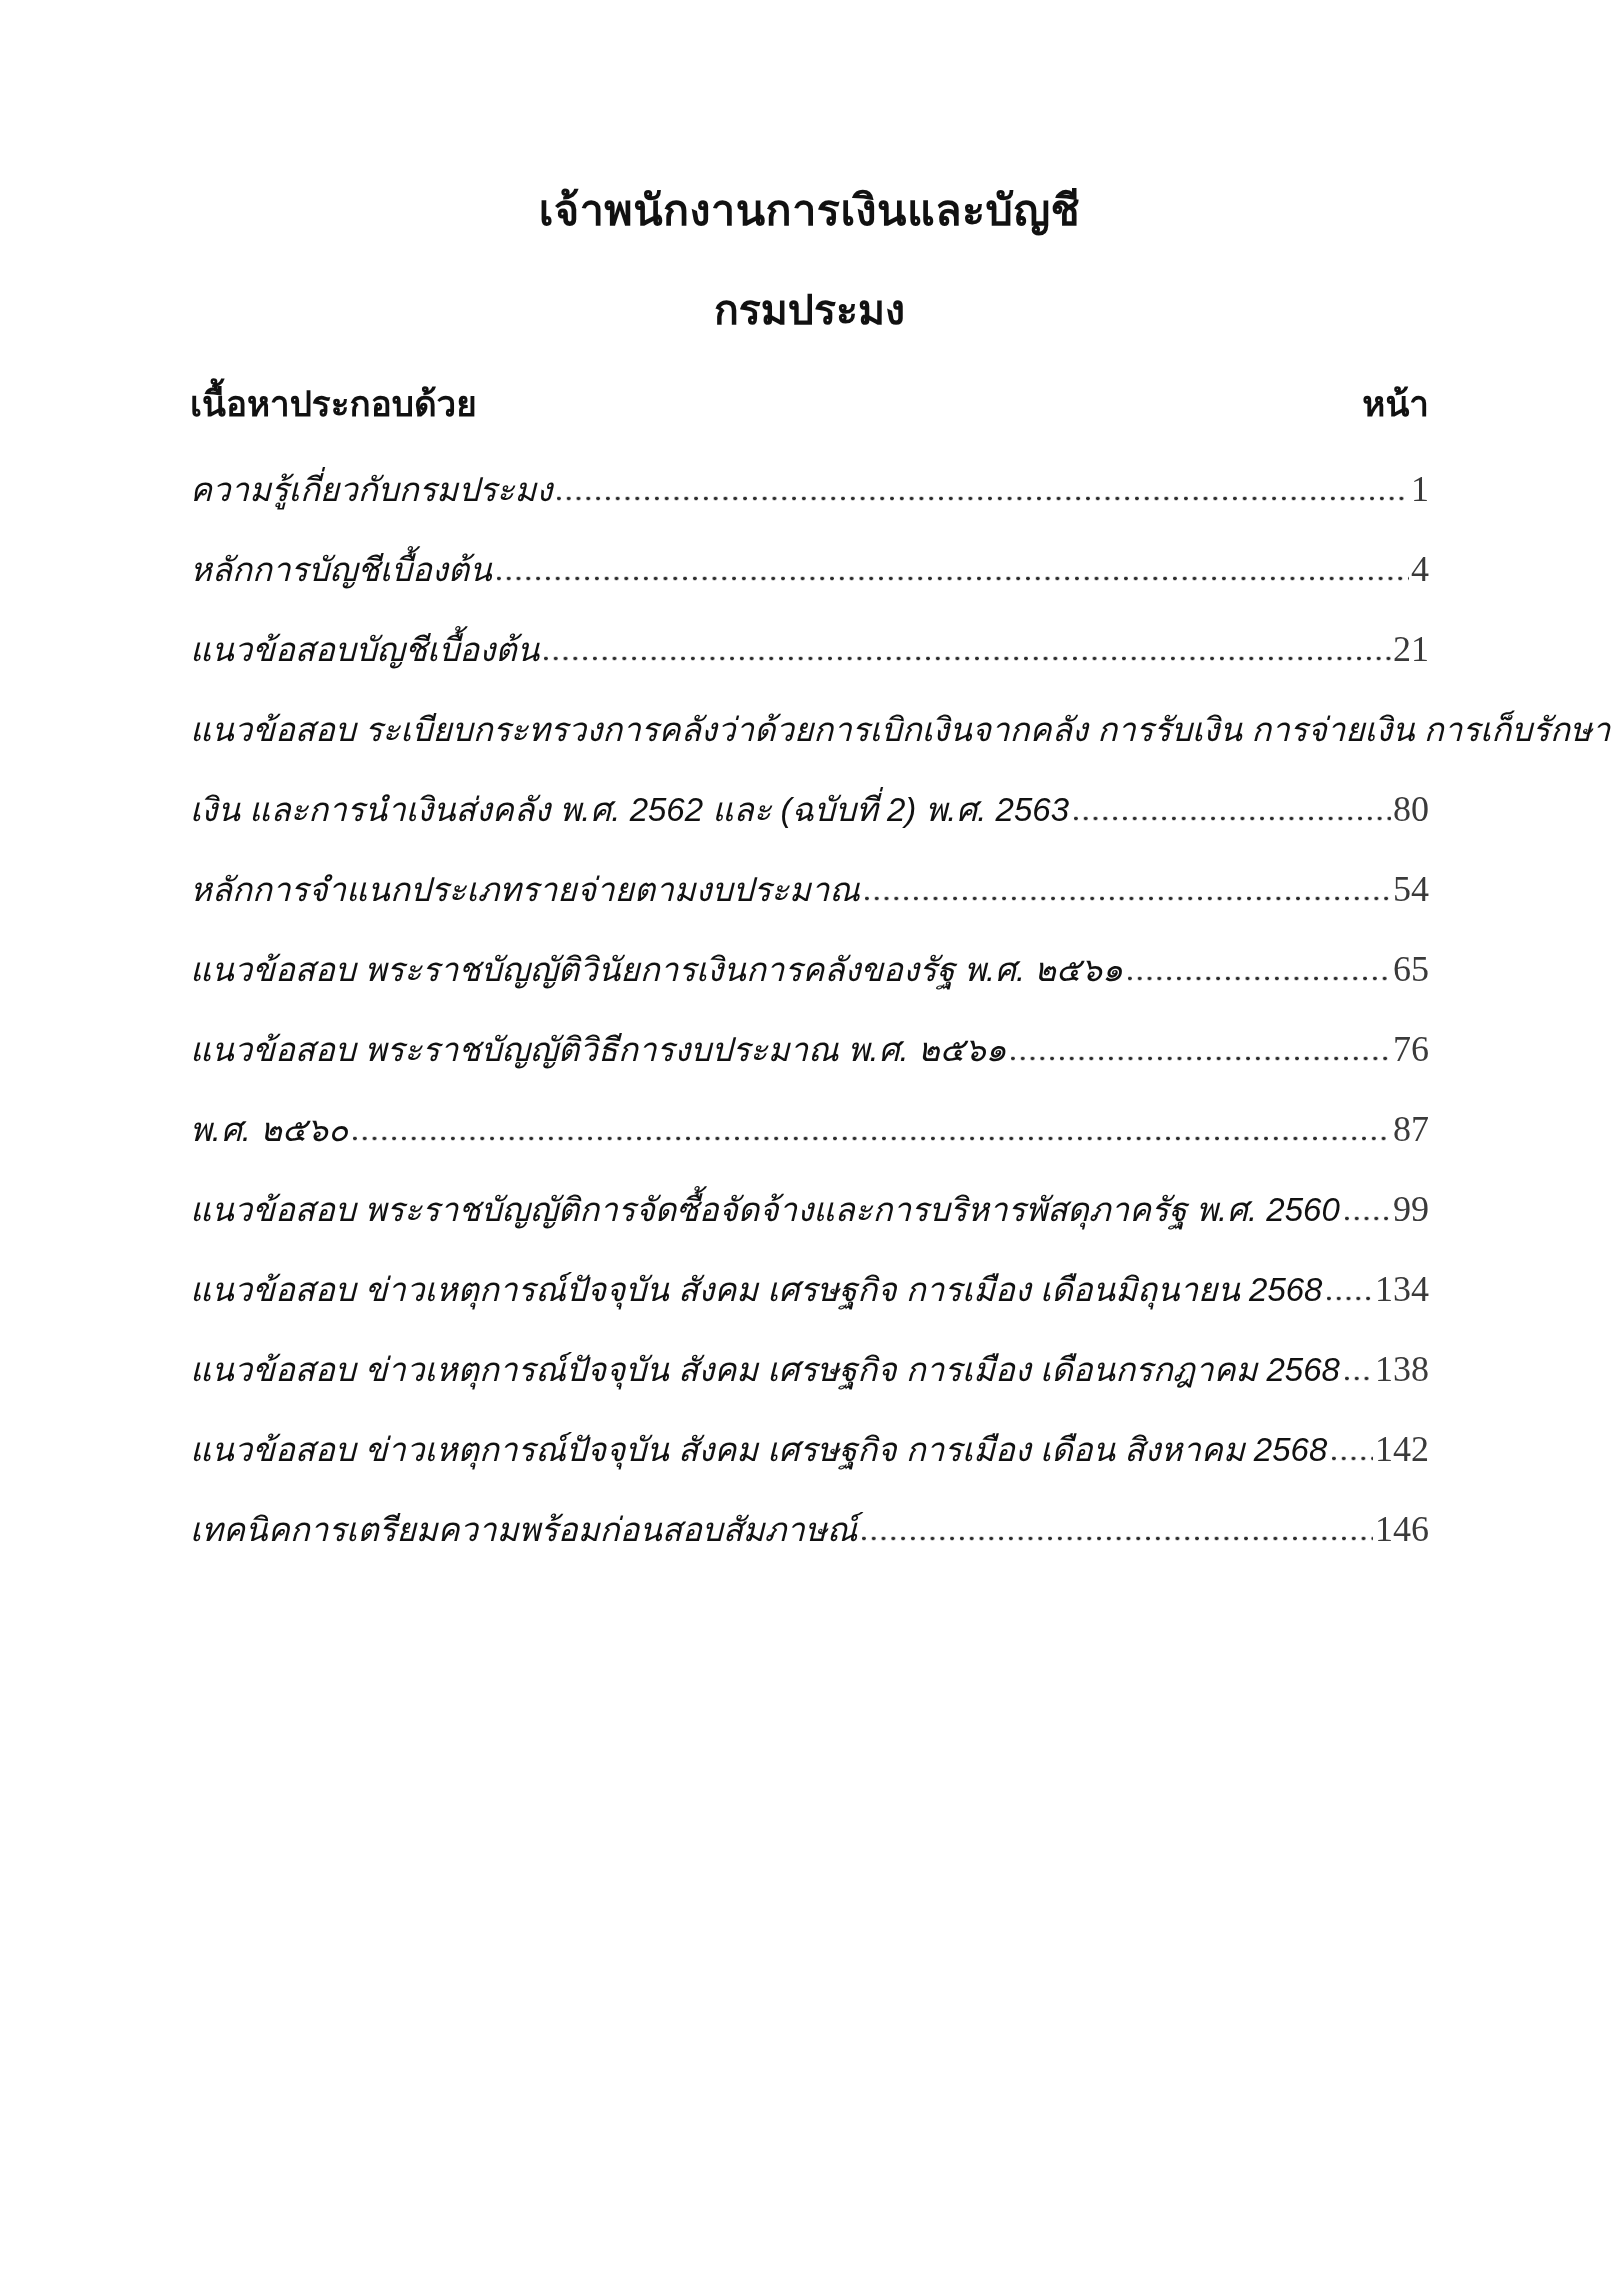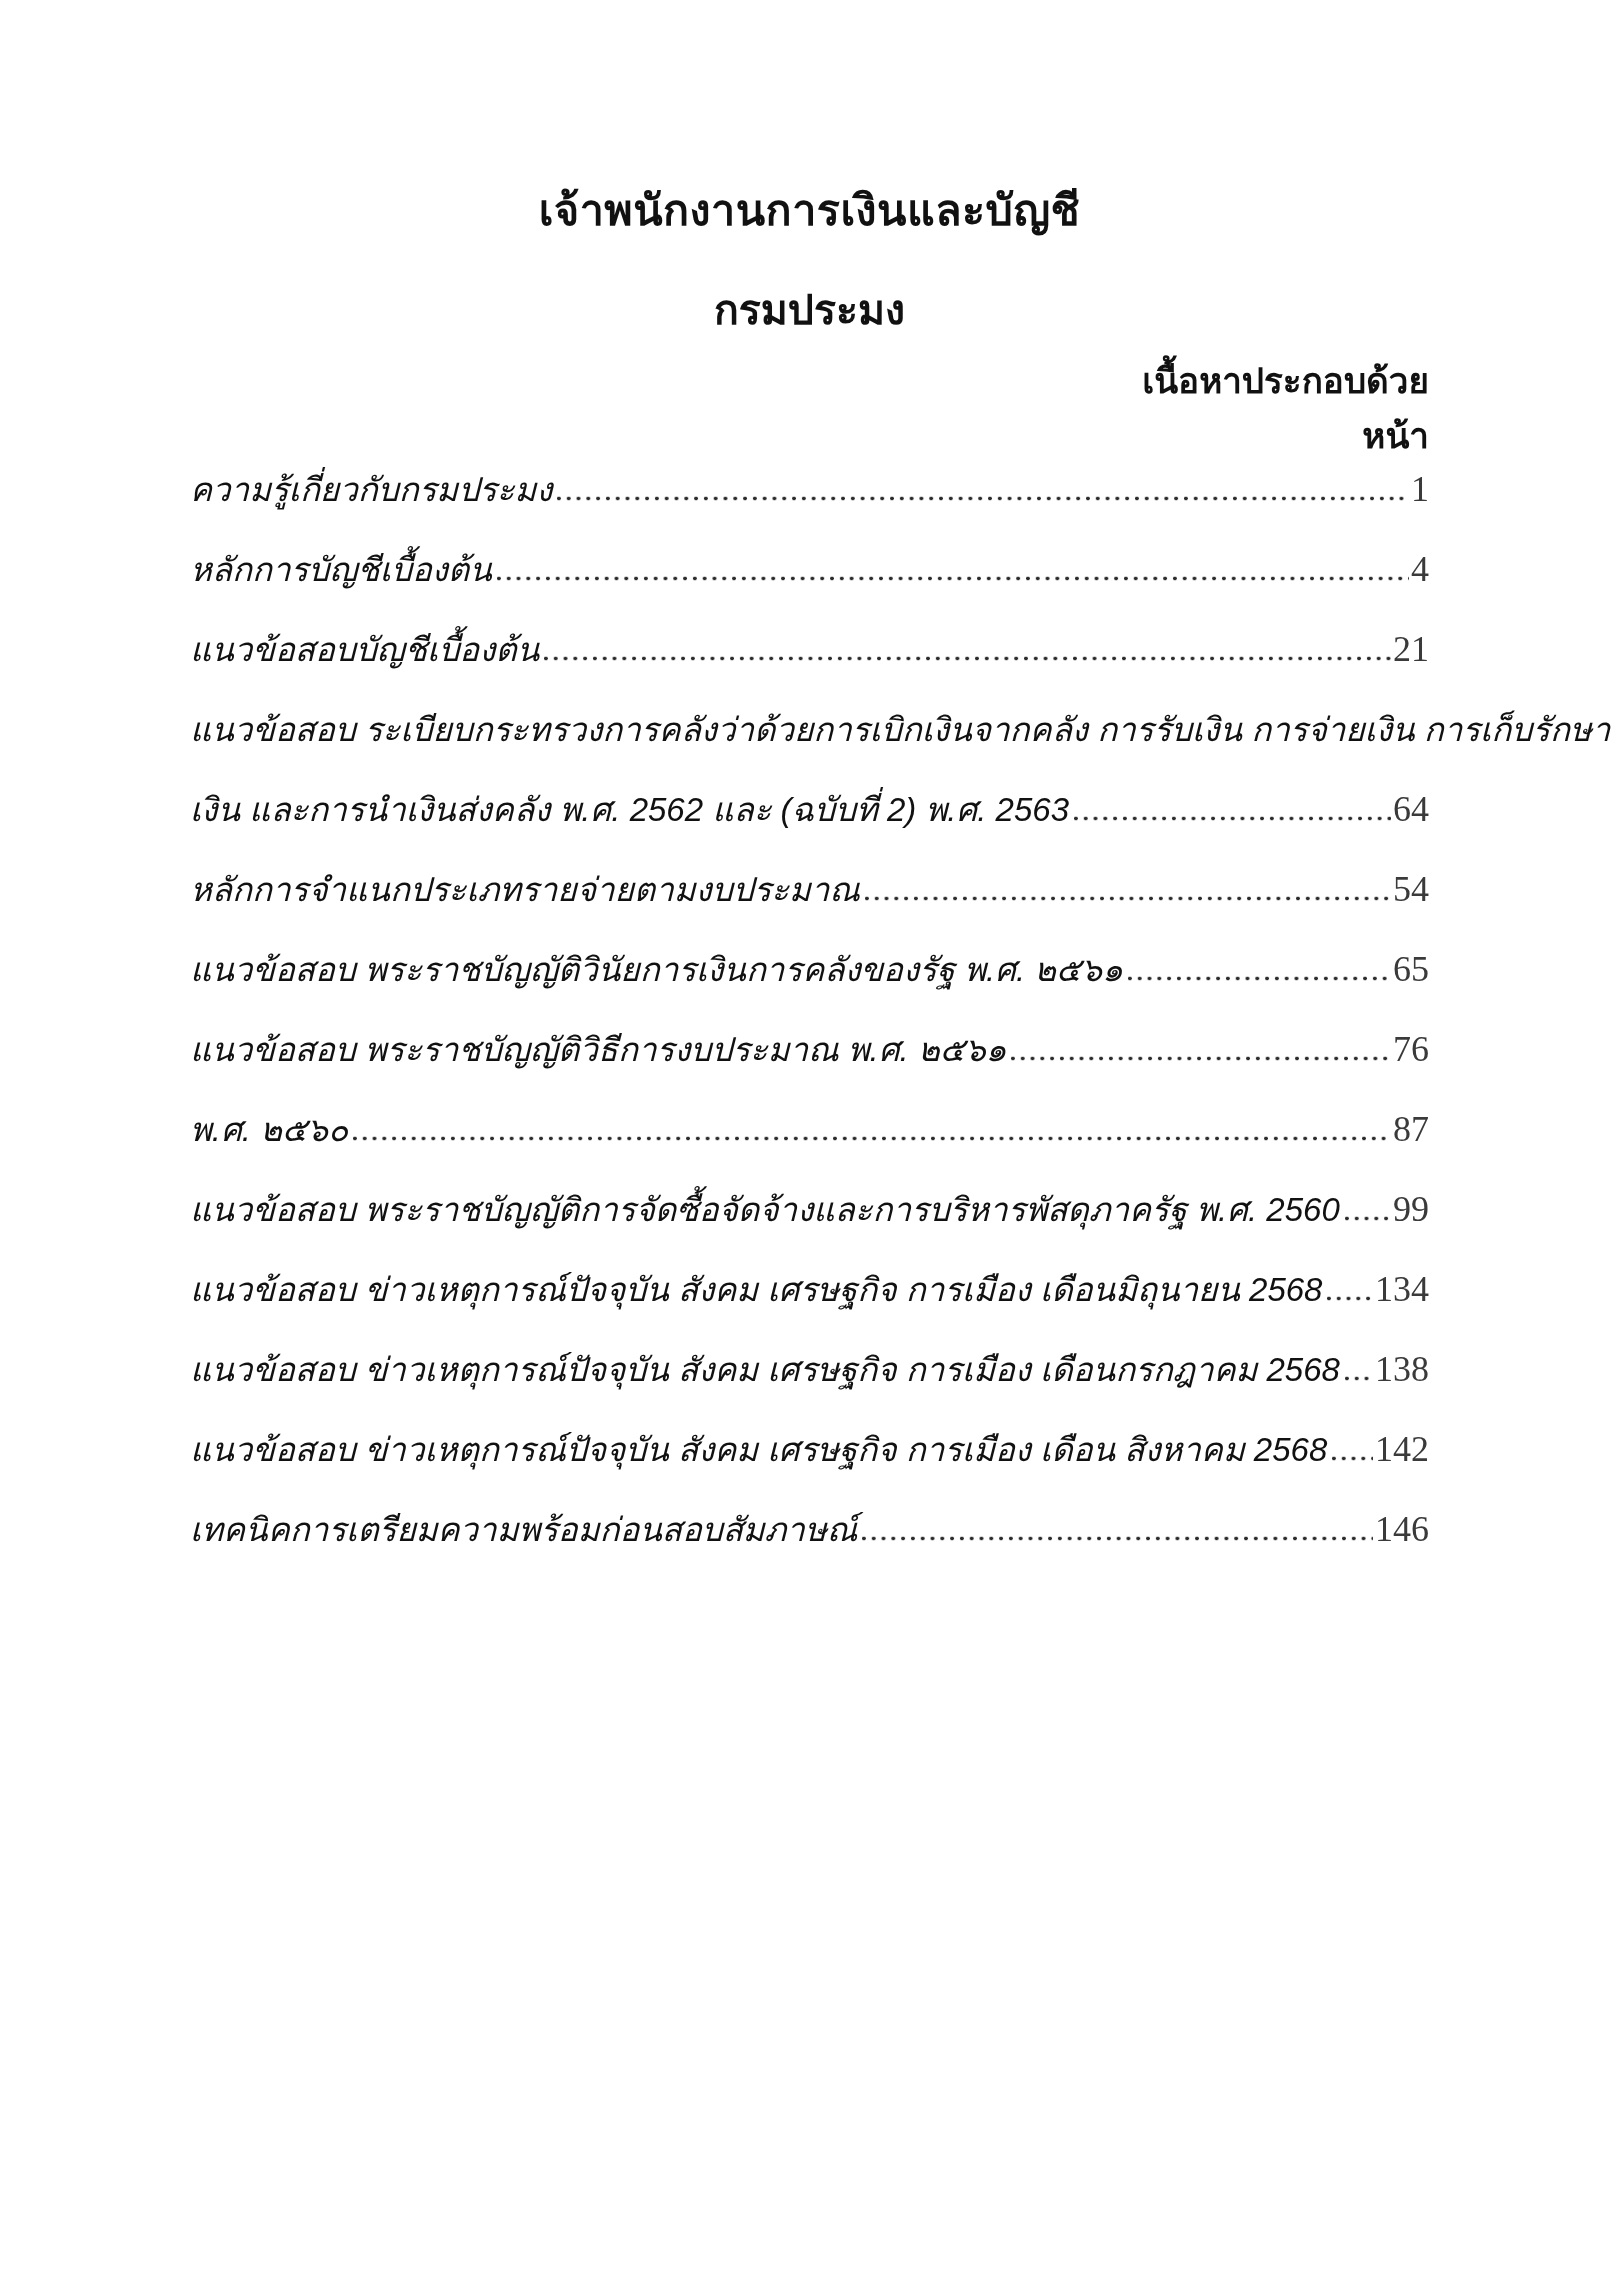--- a/index.html
+++ b/index.html
@@ -34,21 +34,20 @@
     font-family: Liberation Mono, monospace;
   }
   .toc-header {
     display: flex;
     justify-content: space-between;
     align-items: flex-end;
     height: 78px;
     margin-top: 9.8px;
     font-size: 35px;
     font-weight: bold;
-    flex-direction: column;
   }
   .toc-list { display: block; }
   .toc-row {
     display: flex;
     align-items: flex-end;
     height: 80px;
     font-size: 33px;
     line-height: 43px;
   }
   .entry-text {
@@ -104,21 +103,21 @@
     <span class="dots"></span>
     <span class="page-num">21</span>
   </div>
       <div class="toc-row">
     <span class="entry-text">แนวข้อสอบ ระเบียบกระทรวงการคลังว่าด้วยการเบิกเงินจากคลัง การรับเงิน การจ่ายเงิน การเก็บรักษา</span>
 
   </div>
       <div class="toc-row">
     <span class="entry-text">เงิน และการนำเงินส่งคลัง พ.ศ. 2562 และ (ฉบับที่ 2) พ.ศ. 2563</span>
     <span class="dots"></span>
-    <span class="page-num">64</span>
+    <span class="page-num">80</span>
   </div>
       <div class="toc-row">
     <span class="entry-text">หลักการจำแนกประเภทรายจ่ายตามงบประมาณ</span>
     <span class="dots"></span>
     <span class="page-num">54</span>
   </div>
       <div class="toc-row">
     <span class="entry-text">แนวข้อสอบ พระราชบัญญัติวินัยการเงินการคลังของรัฐ พ.ศ. ๒๕๖๑</span>
     <span class="dots"></span>
     <span class="page-num">65</span>

